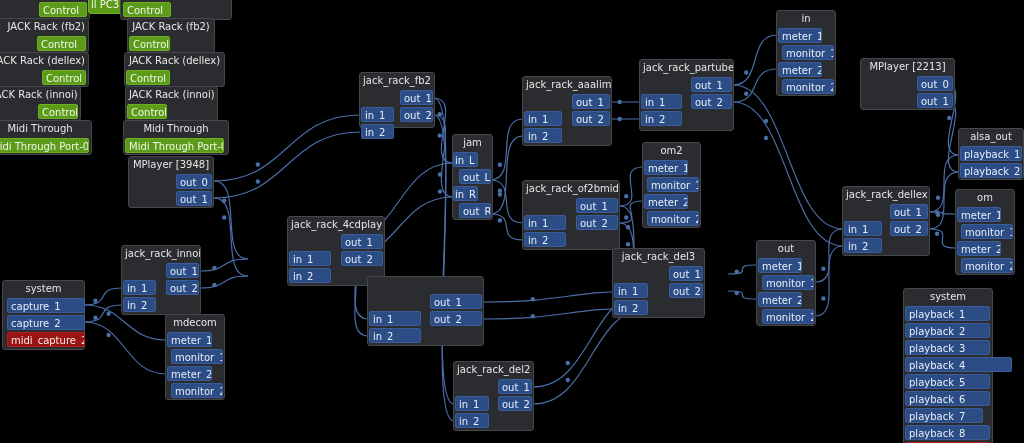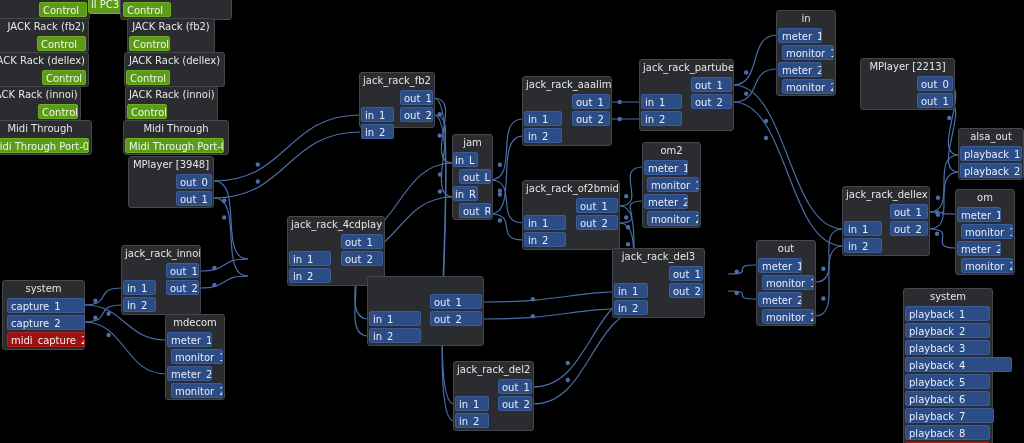--- a/index.html
+++ b/index.html
@@ -310,16 +310,16 @@
 </div>
 
 <div class="node" style="left:903px;top:288px;width:90px;height:165px;">
   <div class="title">system</div>
   <div class="port" style="left:1px;top:17px;width:85px;">playback_1</div>
   <div class="port" style="left:1px;top:34px;width:85px;">playback_2</div>
   <div class="port" style="left:1px;top:51px;width:85px;">playback_3</div>
   <div class="port" style="left:1px;top:68px;width:107px;">playback_4</div>
   <div class="port" style="left:1px;top:85px;width:85px;">playback_5</div>
   <div class="port" style="left:1px;top:102px;width:85px;">playback_6</div>
-  <div class="port" style="left:1px;top:119px;width:89px;">playback_7</div>
+  <div class="port" style="left:1px;top:119px;width:78px;">playback_7</div>
   <div class="port" style="left:1px;top:136px;width:85px;">playback_8</div>
   <div class="port red" style="left:1px;top:153px;width:85px;"></div>
 </div>
 
 </body></html>

